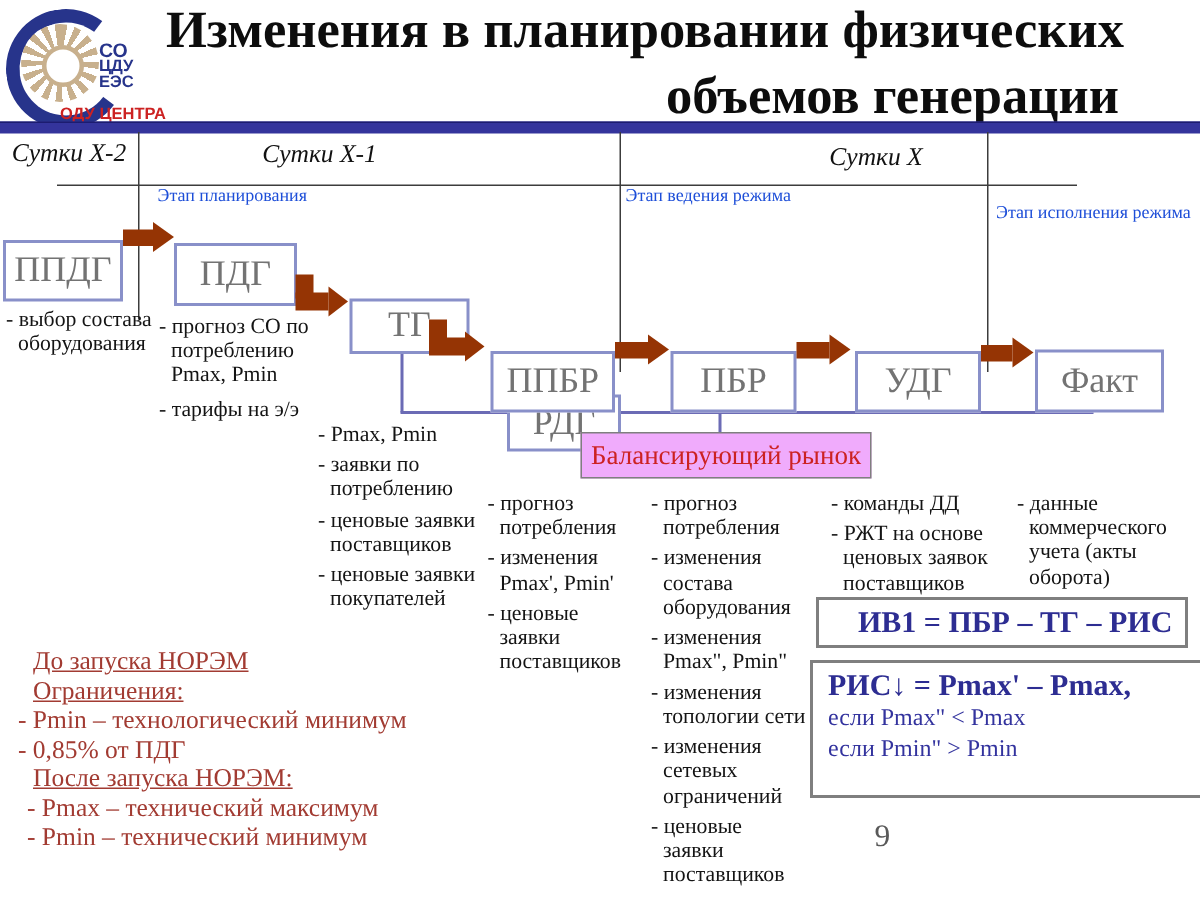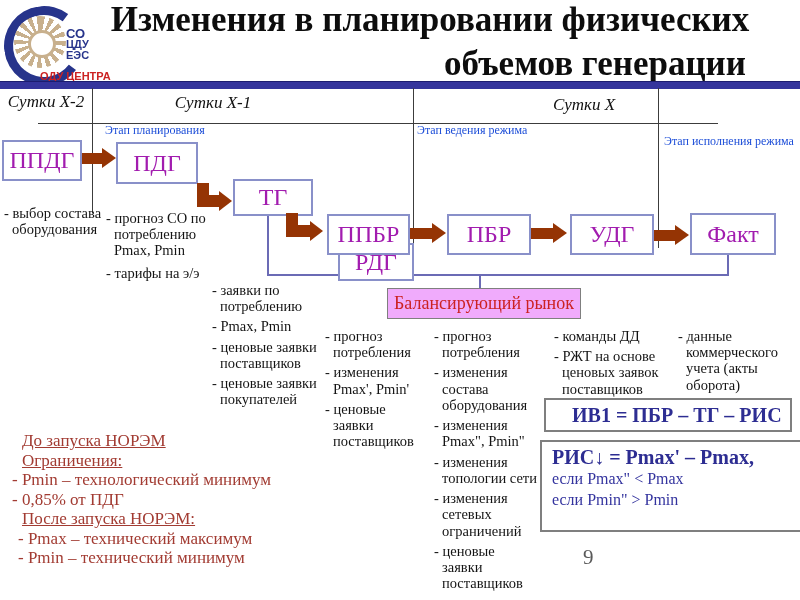--- a/index.html
+++ b/index.html
@@ -29,21 +29,21 @@
             font-weight:bold;color:#cc2222;font-size:11px;white-space:nowrap;}
 
   
   .vline{position:absolute;width:1px;background:#3c3c3c;}
   .hline{position:absolute;height:1px;background:#3c3c3c;}
   .day{position:absolute;font-style:italic;font-size:17px;text-align:center;color:#111;}
   .stage{position:absolute;font-size:12px;color:#1d4ed8;}
 
   
   .box{position:absolute;border:2px solid #8990c9;background:#fff;z-index:5;
-       display:flex;align-items:center;justify-content:center;font-size:24px;color:#a21caf;}
+       display:flex;align-items:center;justify-content:center;font-size:24px;color:#737373;margin-top:20px;}
   .box.back{z-index:4;}
 
   
   .arr-body{position:absolute;background:#953404;z-index:6;}
   .arr-head{position:absolute;width:0;height:0;z-index:6;
             border-top:10px solid transparent;border-bottom:10px solid transparent;
             border-left:14px solid #953404;}
 
   
   .bline{position:absolute;background:#6b6bb5;z-index:3;}
@@ -152,22 +152,22 @@
   <div class="market">Балансирующий рынок</div>
 
   <div class="note" style="left:4px;top:205px;width:108px;">
     <div class="ni">- выбор состава оборудования</div>
   </div>
   <div class="note" style="left:106px;top:210px;width:126px;">
     <div class="ni">- прогноз СО по потреблению Pmax, Pmin</div>
     <div class="ni" style="margin-top:6px;">- тарифы на э/э</div>
   </div>
   <div class="note" style="left:212px;top:282px;width:122px;">
+    <div class="ni">- Pmax, Pmin</div>
     <div class="ni">- заявки по потреблению</div>
-    <div class="ni">- Pmax, Pmin</div>
     <div class="ni">- ценовые заявки поставщиков</div>
     <div class="ni">- ценовые заявки покупателей</div>
   </div>
   <div class="note" style="left:325px;top:328px;width:104px;">
     <div class="ni">- прогноз потребления</div>
     <div class="ni">- изменения Pmax', Pmin'</div>
     <div class="ni">- ценовые заявки поставщиков</div>
   </div>
   <div class="note" style="left:434px;top:328px;width:104px;">
     <div class="ni">- прогноз потребления</div>

